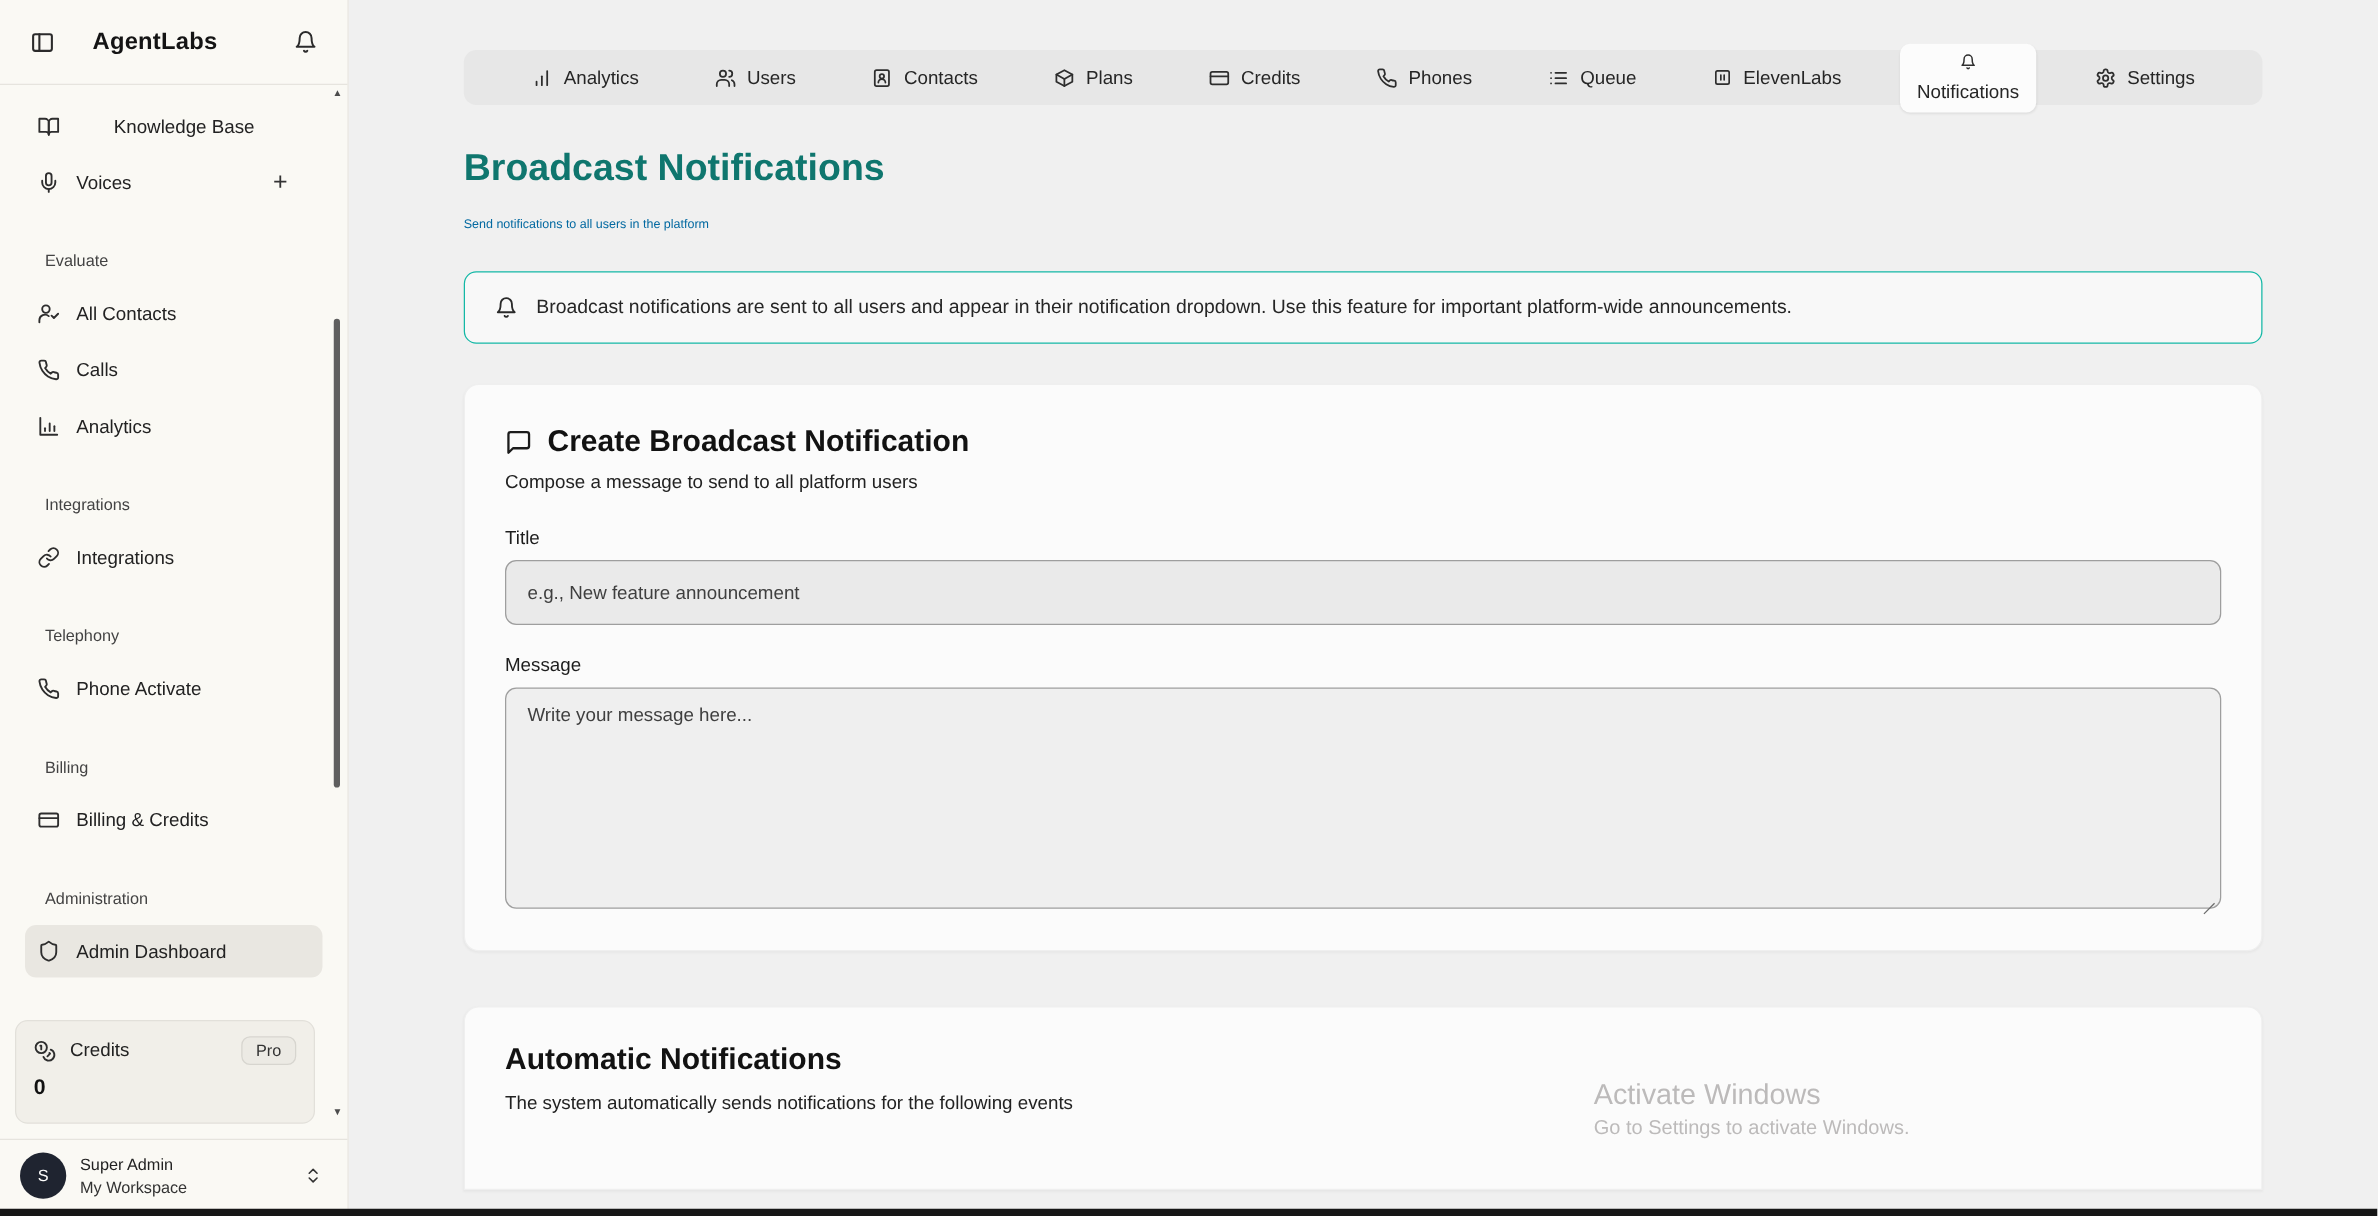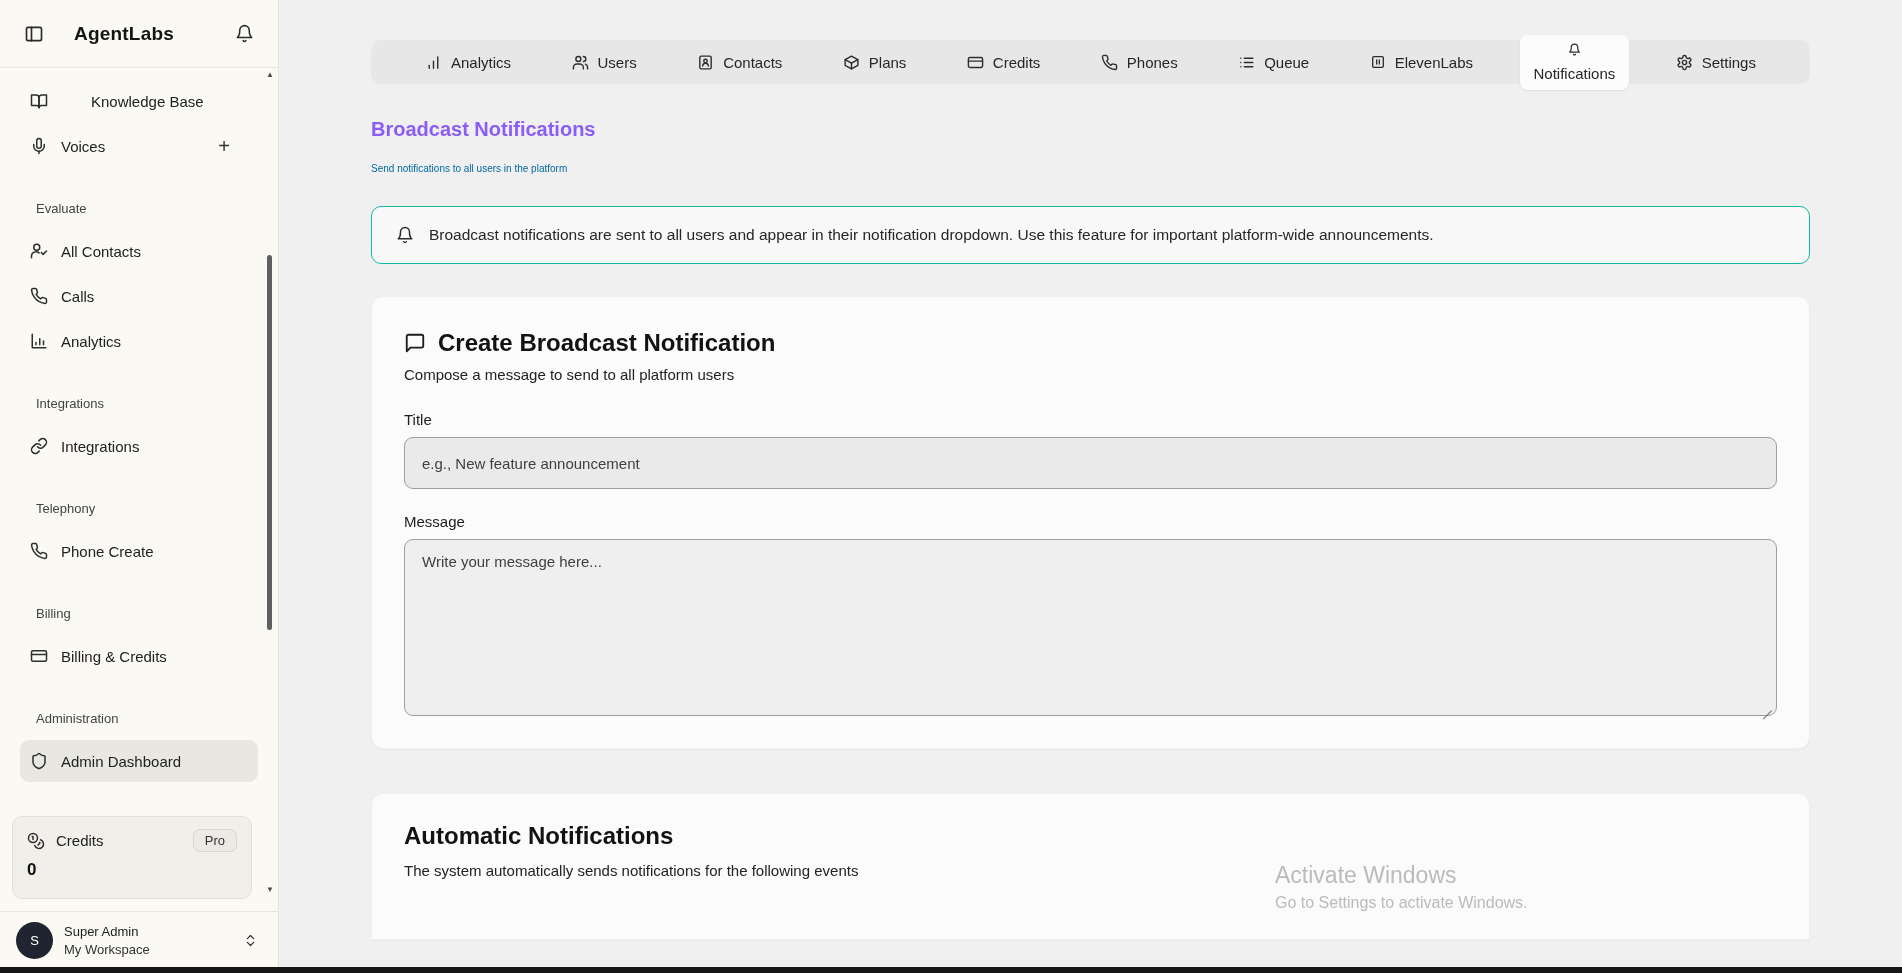--- a/index.html
+++ b/index.html
@@ -35,21 +35,21 @@
   .sb-scroll .arrow.up { top:0; }
   .sb-scroll .arrow.down { bottom:0; }
   .sb-thumb { position:absolute; left:2px; top:185px; width:5px; height:375px; background:#5f5f5f; border-radius:3px; cursor:pointer; }
 
   
   .main { position:relative; flex:1 1 auto; height:100%; background:#f0f0f0; padding:0 92px; overflow:hidden; }
   .tabbar { margin-top:40px; height:44px; background:#e7e7e7; border-radius:10px; display:flex; align-items:center; justify-content:space-between; padding:0 40px; }
   .tab { display:flex; align-items:center; gap:9px; font-size:15px; color:#262626; padding:8px 14px; border-radius:8px; cursor:pointer; white-space:nowrap; }
   .tab .ic { display:inline-flex; color:#2e2e2e; }
   .tab.active { background:#fcfcfc; box-shadow:0 1px 2px rgba(0,0,0,.08);flex-direction:column; }
-  .page-title { margin-top:34px; font-size:20px; font-weight:700; color:#8b5cf6; }
+  .page-title { margin-top:34px; font-size:30px; font-weight:700; color:#0f766e; }
   .page-sub { margin-top:22px; font-size:10px; color:#0369a1; }
   .banner { margin-top:32px; height:58px; background:#f8f8f8; border:1px solid #14b8a6; border-radius:10px; display:flex; align-items:center; gap:15px; padding:0 24px; }
   .banner .ic { color:#2a2a2a; display:inline-flex; flex:none; }
   .banner-text { font-size:15.5px; color:#262626; }
   .card { background:#fbfbfb; border:1px solid #efefef; border-radius:12px; box-shadow:0 1px 2px rgba(0,0,0,.04); }
   .card1 { margin-top:32px; padding:32px 32px 28px 32px; }
   .card-title-row { display:flex; align-items:center; gap:12px; }
   .card-title { font-size:24px; font-weight:700; color:#121212; }
   .card-sub { margin-top:9px; font-size:15px; color:#222; }
   .field-label { margin-top:28px; font-size:15px; color:#1d1d1d; }
@@ -161,21 +161,21 @@
         <span>Integrations</span>
       </div>
 
       <div class="sec-label">Telephony</div>
       <div class="nav-item">
         <span class="ic">
           <svg width="18" height="18" viewBox="0 0 24 24" fill="none" stroke="currentColor" stroke-width="2" stroke-linecap="round" stroke-linejoin="round">
               <path d="M22 16.92v3a2 2 0 0 1-2.18 2 19.79 19.79 0 0 1-8.63-3.07 19.5 19.5 0 0 1-6-6A19.79 19.79 0 0 1 2.08 4.18 2 2 0 0 1 4.06 2h3a2 2 0 0 1 2 1.72c.13.96.36 1.9.7 2.81a2 2 0 0 1-.45 2.11L8.09 9.91a16 16 0 0 0 6 6l1.27-1.27a2 2 0 0 1 2.11-.45c.91.34 1.85.57 2.81.7A2 2 0 0 1 22 16.92z"></path>
             </svg>
         </span>
-        <span>Phone Create</span>
+        <span>Phone Activate</span>
       </div>
 
       <div class="sec-label">Billing</div>
       <div class="nav-item">
         <span class="ic">
           <svg width="18" height="18" viewBox="0 0 24 24" fill="none" stroke="currentColor" stroke-width="2" stroke-linecap="round" stroke-linejoin="round">
               <rect x="2" y="5" width="20" height="14" rx="2"></rect>
               <line x1="2" y1="10" x2="22" y2="10"></line>
             </svg>
         </span>

